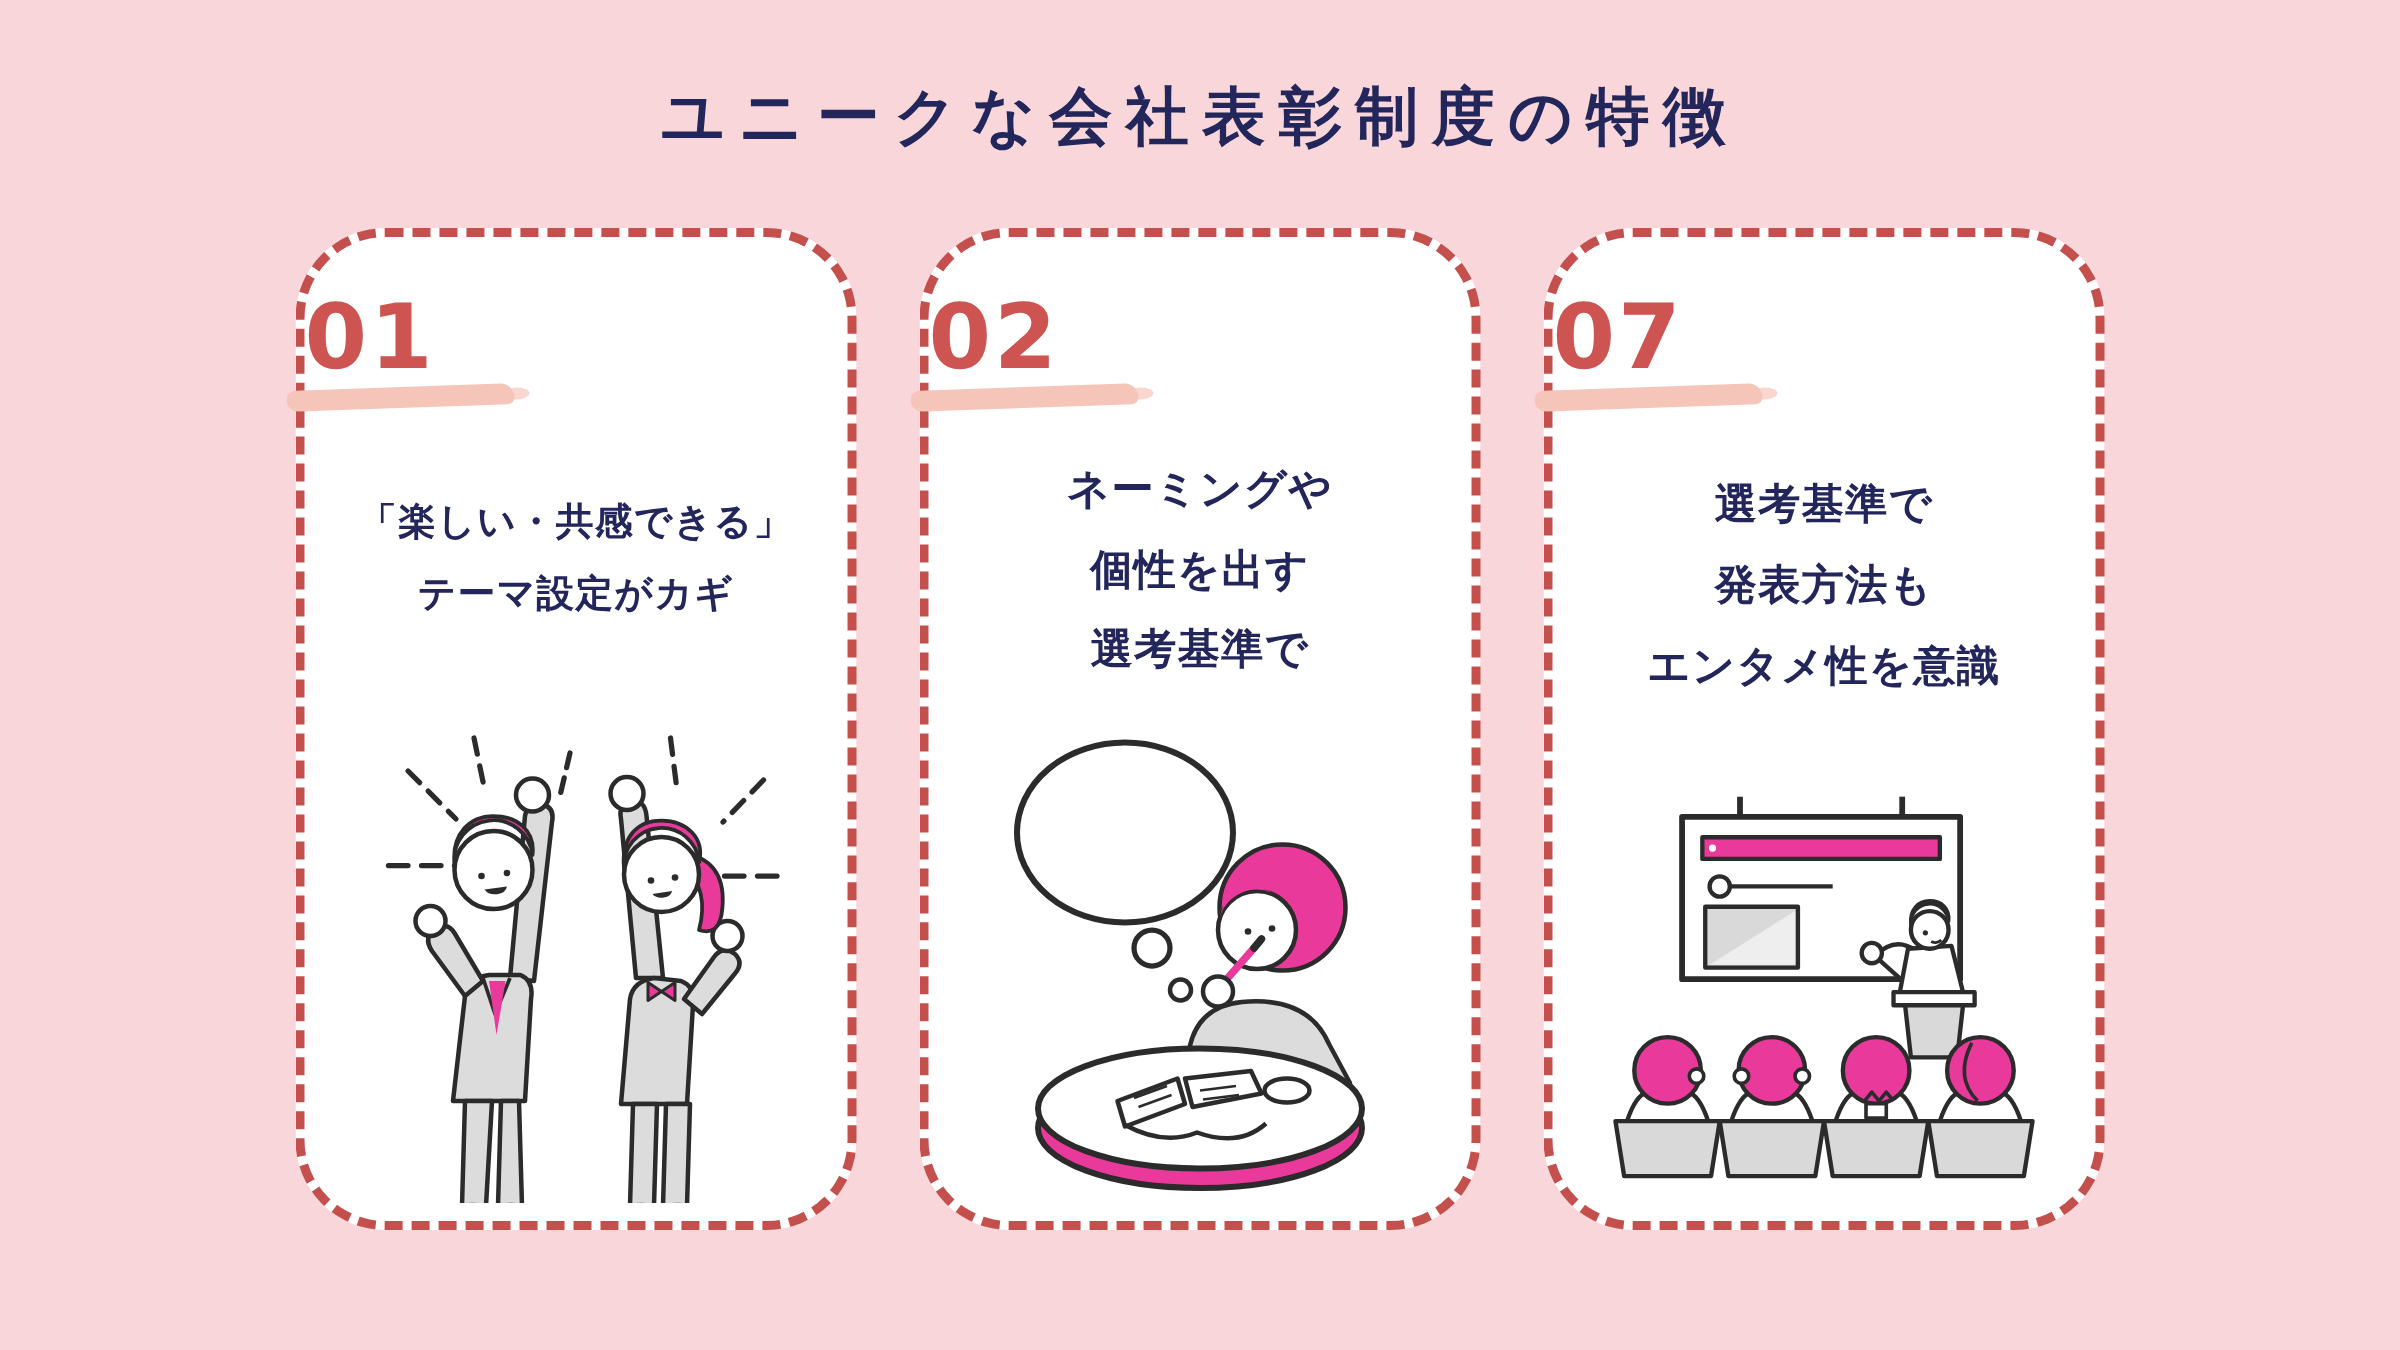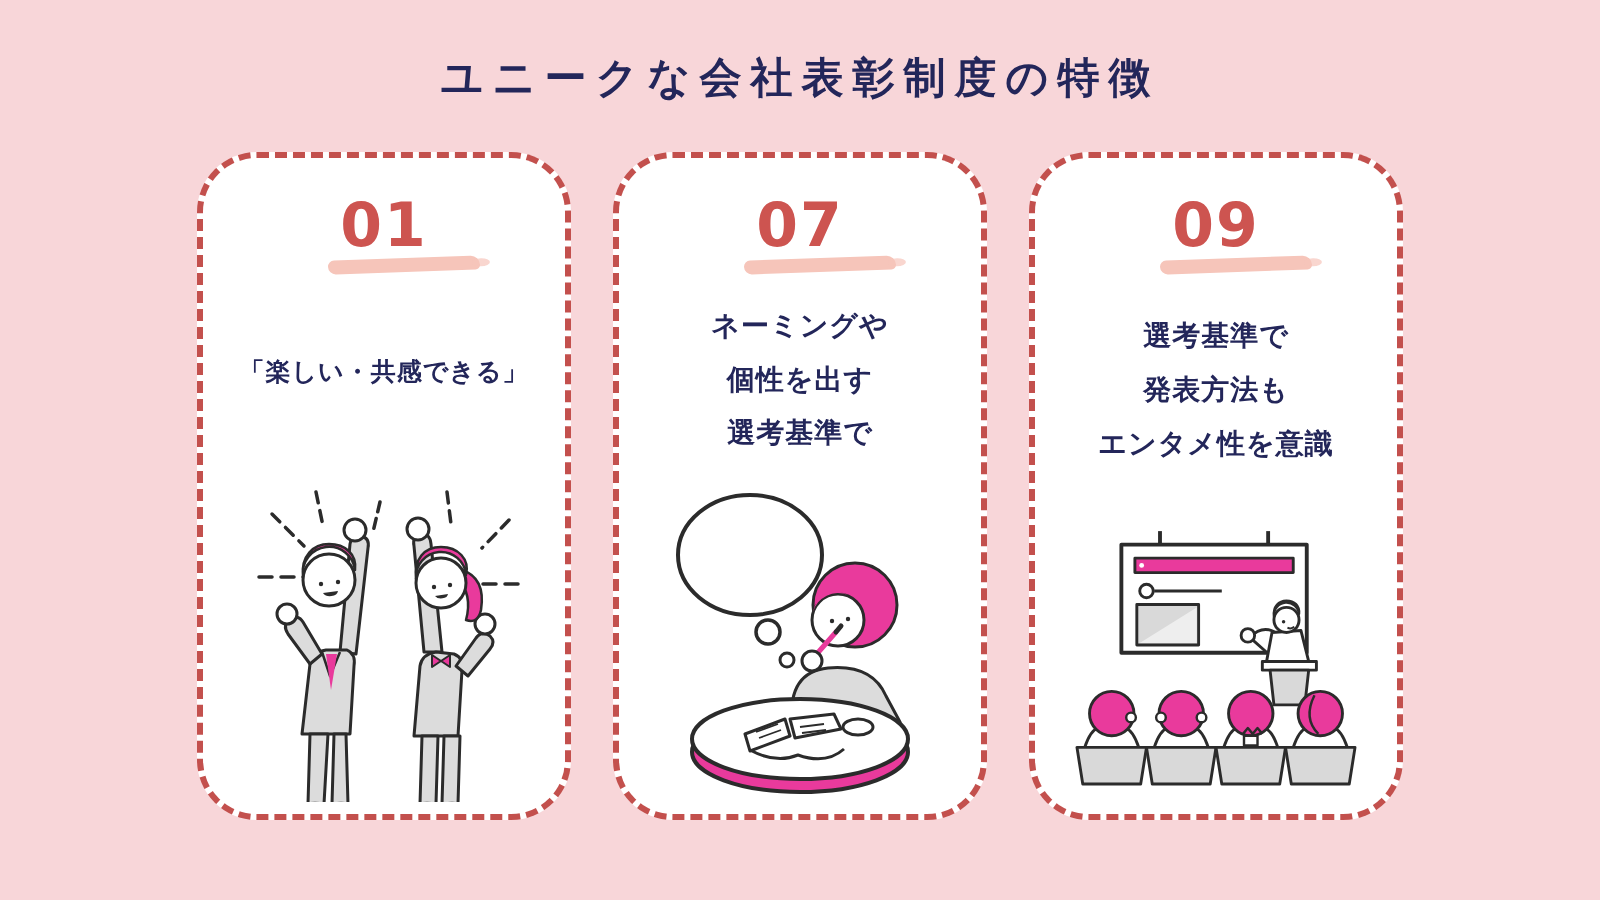--- a/index.html
+++ b/index.html
@@ -28,21 +28,21 @@
     gap: 42px;
   }
   .card {
     width: 374px;
     height: 668px;
     background: #ffffff;
     border: 6px dashed #c3504d;
     border-radius: 60px;
     display: flex;
     flex-direction: column;
-    align-items: center;
+    align-items: flex-start;
   }
   .num-wrap { position: relative; margin-top: 34px; height: 92px; text-align: center; }
   .num {
     position: relative;
     z-index: 2;
     font-size: 60px;
     font-weight: bold;
     letter-spacing: 2px;
     color: #cd5450;
     line-height: 1.1;
@@ -102,20 +102,21 @@
 
   <div class="cards">
 
     <section class="card">
       <div class="num-wrap">
         <span class="num">01</span>
         <span class="brush"></span>
       </div>
       <div class="card-text small pad">
         <div>「楽しい・共感できる」</div>
+        <div>テーマ設定がカギ</div>
       </div>
       <div class="illus c1">
         <svg width="360" height="350" viewBox="0 0 360 350">
           <g stroke="#2b2b2b" stroke-width="3.5" stroke-linecap="round">
             <line x1="55" y1="125" x2="100" y2="125" stroke-dasharray="13 9"></line>
             <line x1="68" y1="62" x2="100" y2="94" stroke-dasharray="11 8"></line>
             <line x1="112" y1="40" x2="119" y2="74" stroke-dasharray="11 8"></line>
             <line x1="176" y1="50" x2="169" y2="80" stroke-dasharray="10 7"></line>
             <line x1="243" y1="40" x2="247" y2="72" stroke-dasharray="11 8"></line>
             <line x1="305" y1="68" x2="278" y2="96" stroke-dasharray="11 8"></line>
@@ -157,21 +158,21 @@
             <path d="M231,144 a7,5 0 0 0 13,-2 z" fill="#2b2b2b" stroke="none"></path>
             <polygon points="228,203 237,209 228,215" fill="#e93a9c" stroke-width="2"></polygon>
             <polygon points="246,203 237,209 246,215" fill="#e93a9c" stroke-width="2"></polygon>
           </g>
         </svg>
       </div>
     </section>
 
     <section class="card">
       <div class="num-wrap">
-        <span class="num">07</span>
+        <span class="num">02</span>
         <span class="brush"></span>
       </div>
       <div class="card-text">
         <div>ネーミングや</div>
         <div>個性を出す</div>
         <div>選考基準で</div>
       </div>
       <div class="illus c2">
         <svg width="300" height="330" viewBox="0 0 300 330">
           <g stroke="#2b2b2b" stroke-linejoin="round">
@@ -197,21 +198,21 @@
             <line x1="150" y1="247" x2="174" y2="244" stroke-width="1.8"></line>
             <line x1="152" y1="253" x2="176" y2="250" stroke-width="1.8"></line>
             <ellipse cx="208" cy="247" rx="15" ry="8" fill="#ffffff" stroke-width="3"></ellipse>
           </g>
         </svg>
       </div>
     </section>
 
     <section class="card">
       <div class="num-wrap">
-        <span class="num">09</span>
+        <span class="num">07</span>
         <span class="brush"></span>
       </div>
       <div class="card-text">
         <div>選考基準で</div>
         <div>発表方法も</div>
         <div>エンタメ性を意識</div>
       </div>
       <div class="illus c3">
         <svg width="330" height="280" viewBox="0 0 340 290">
           <g stroke="#2b2b2b" stroke-linejoin="round">

